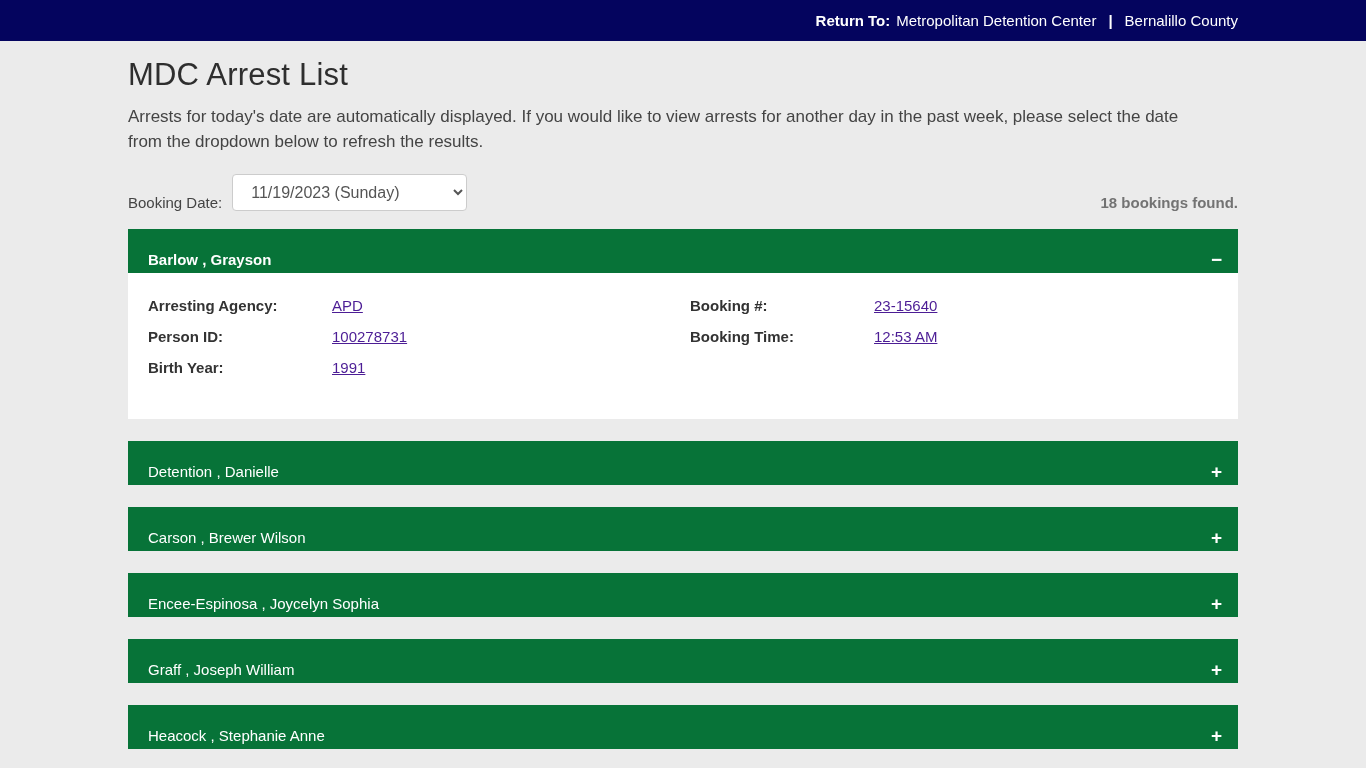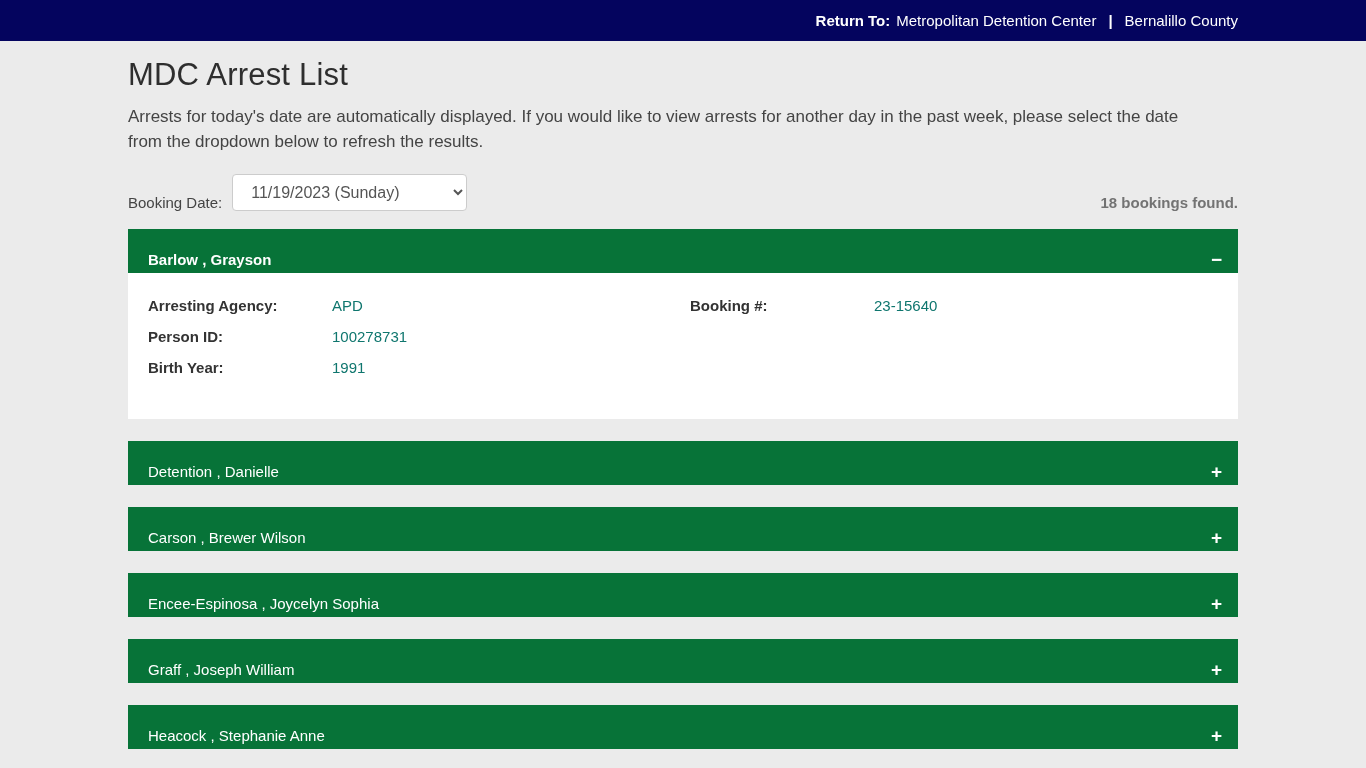--- a/index.html
+++ b/index.html
@@ -102,21 +102,21 @@
     display: flex;
     margin-bottom: 14px;
     font-size: 15px;
   }
   .field-label {
     font-weight: bold;
     color: #333;
     width: 184px;
     flex: 0 0 184px;
   }
-  .field-value { color: #0f766e; }
+  .field-value { color: #4c1d95; text-decoration: underline; }
 </style>
 </head>
 <body>
 
 <div class="topbar">
   <span class="return-label">Return To:</span>
   <a href="#">Metropolitan Detention Center</a>
   <span class="sep">|</span>
   <a href="#">Bernalillo County</a>
 </div>
@@ -154,20 +154,24 @@
             <div class="field-row">
               <span class="field-label">Birth Year:</span>
               <span class="field-value">1991</span>
             </div>
           </div>
           <div class="acc-col">
             <div class="field-row">
               <span class="field-label">Booking #:</span>
               <span class="field-value">23-15640</span>
             </div>
+            <div class="field-row">
+              <span class="field-label">Booking Time:</span>
+              <span class="field-value">12:53 AM</span>
+            </div>
           </div>
         </div>
       </div>
       <div class="acc-item">
         <div class="acc-header">
           <span class="acc-name">Detention , Danielle</span>
           <span class="acc-icon">+</span>
         </div>
       </div>
       <div class="acc-item">

